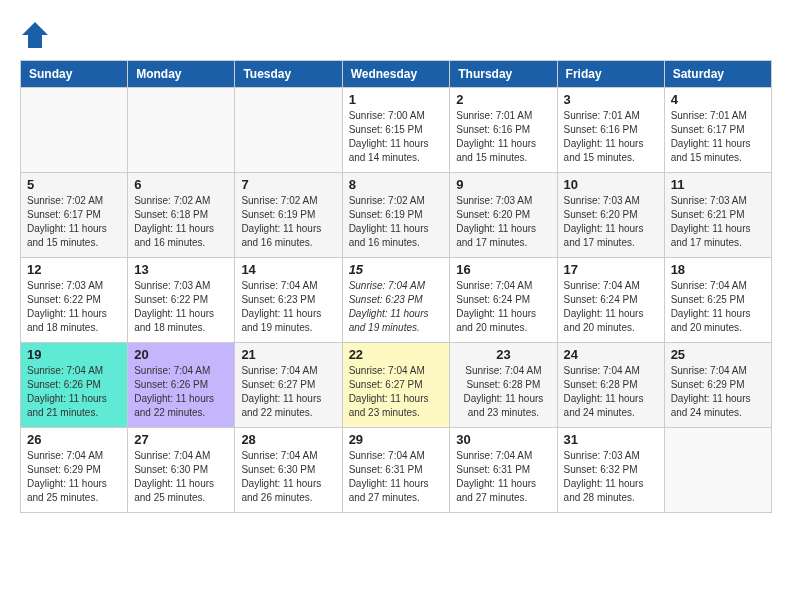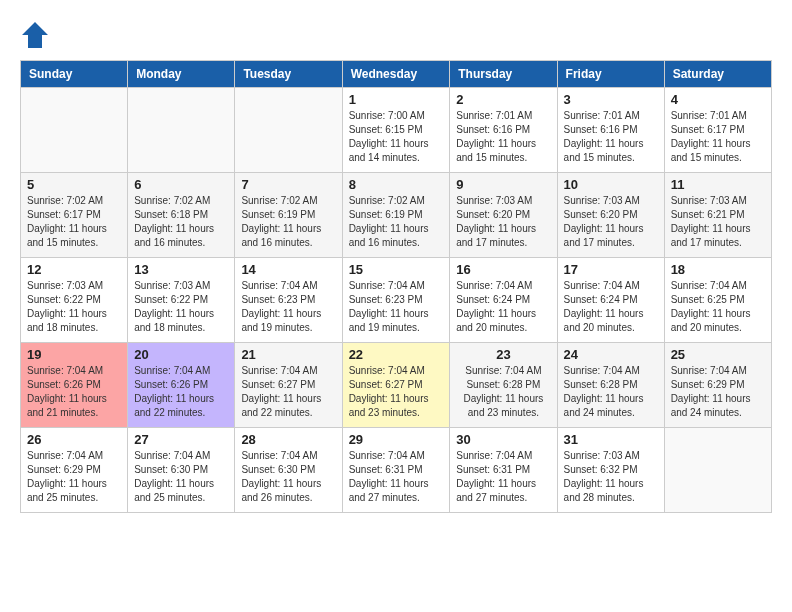--- a/index.html
+++ b/index.html
@@ -216,21 +216,21 @@
           <div class="day-info" style="white-space: pre-line;">Sunrise: 7:03 AM
 Sunset: 6:22 PM
 Daylight: 11 hours and 18 minutes.</div>
         </td>
         <td style="background-color: rgb(255, 255, 255);">
           <div class="day-number">14</div>
           <div class="day-info" style="white-space: pre-line;">Sunrise: 7:04 AM
 Sunset: 6:23 PM
 Daylight: 11 hours and 19 minutes.</div>
         </td>
-        <td style="background-color: rgb(255, 255, 255);">
+        <td style="background-color: rgb(255, 255, 255); font-style: italic;">
           <div class="day-number">15</div>
           <div class="day-info" style="white-space: pre-line;">Sunrise: 7:04 AM
 Sunset: 6:23 PM
 Daylight: 11 hours and 19 minutes.</div>
         </td>
         <td style="background-color: rgb(255, 255, 255);">
           <div class="day-number">16</div>
           <div class="day-info" style="white-space: pre-line;">Sunrise: 7:04 AM
 Sunset: 6:24 PM
 Daylight: 11 hours and 20 minutes.</div>
@@ -242,21 +242,21 @@
 Daylight: 11 hours and 20 minutes.</div>
         </td>
         <td style="background-color: rgb(255, 255, 255);">
           <div class="day-number">18</div>
           <div class="day-info" style="white-space: pre-line;">Sunrise: 7:04 AM
 Sunset: 6:25 PM
 Daylight: 11 hours and 20 minutes.</div>
         </td>
       </tr>
       <tr>
-        <td style="background-color: #fca5a5;">
+        <td style="background-color: #5eead4;">
           <div class="day-number">19</div>
           <div class="day-info" style="white-space: pre-line;">Sunrise: 7:04 AM
 Sunset: 6:26 PM
 Daylight: 11 hours and 21 minutes.</div>
         </td>
         <td style="background-color: #c4b5fd;">
           <div class="day-number">20</div>
           <div class="day-info" style="white-space: pre-line;">Sunrise: 7:04 AM
 Sunset: 6:26 PM
 Daylight: 11 hours and 22 minutes.</div>

